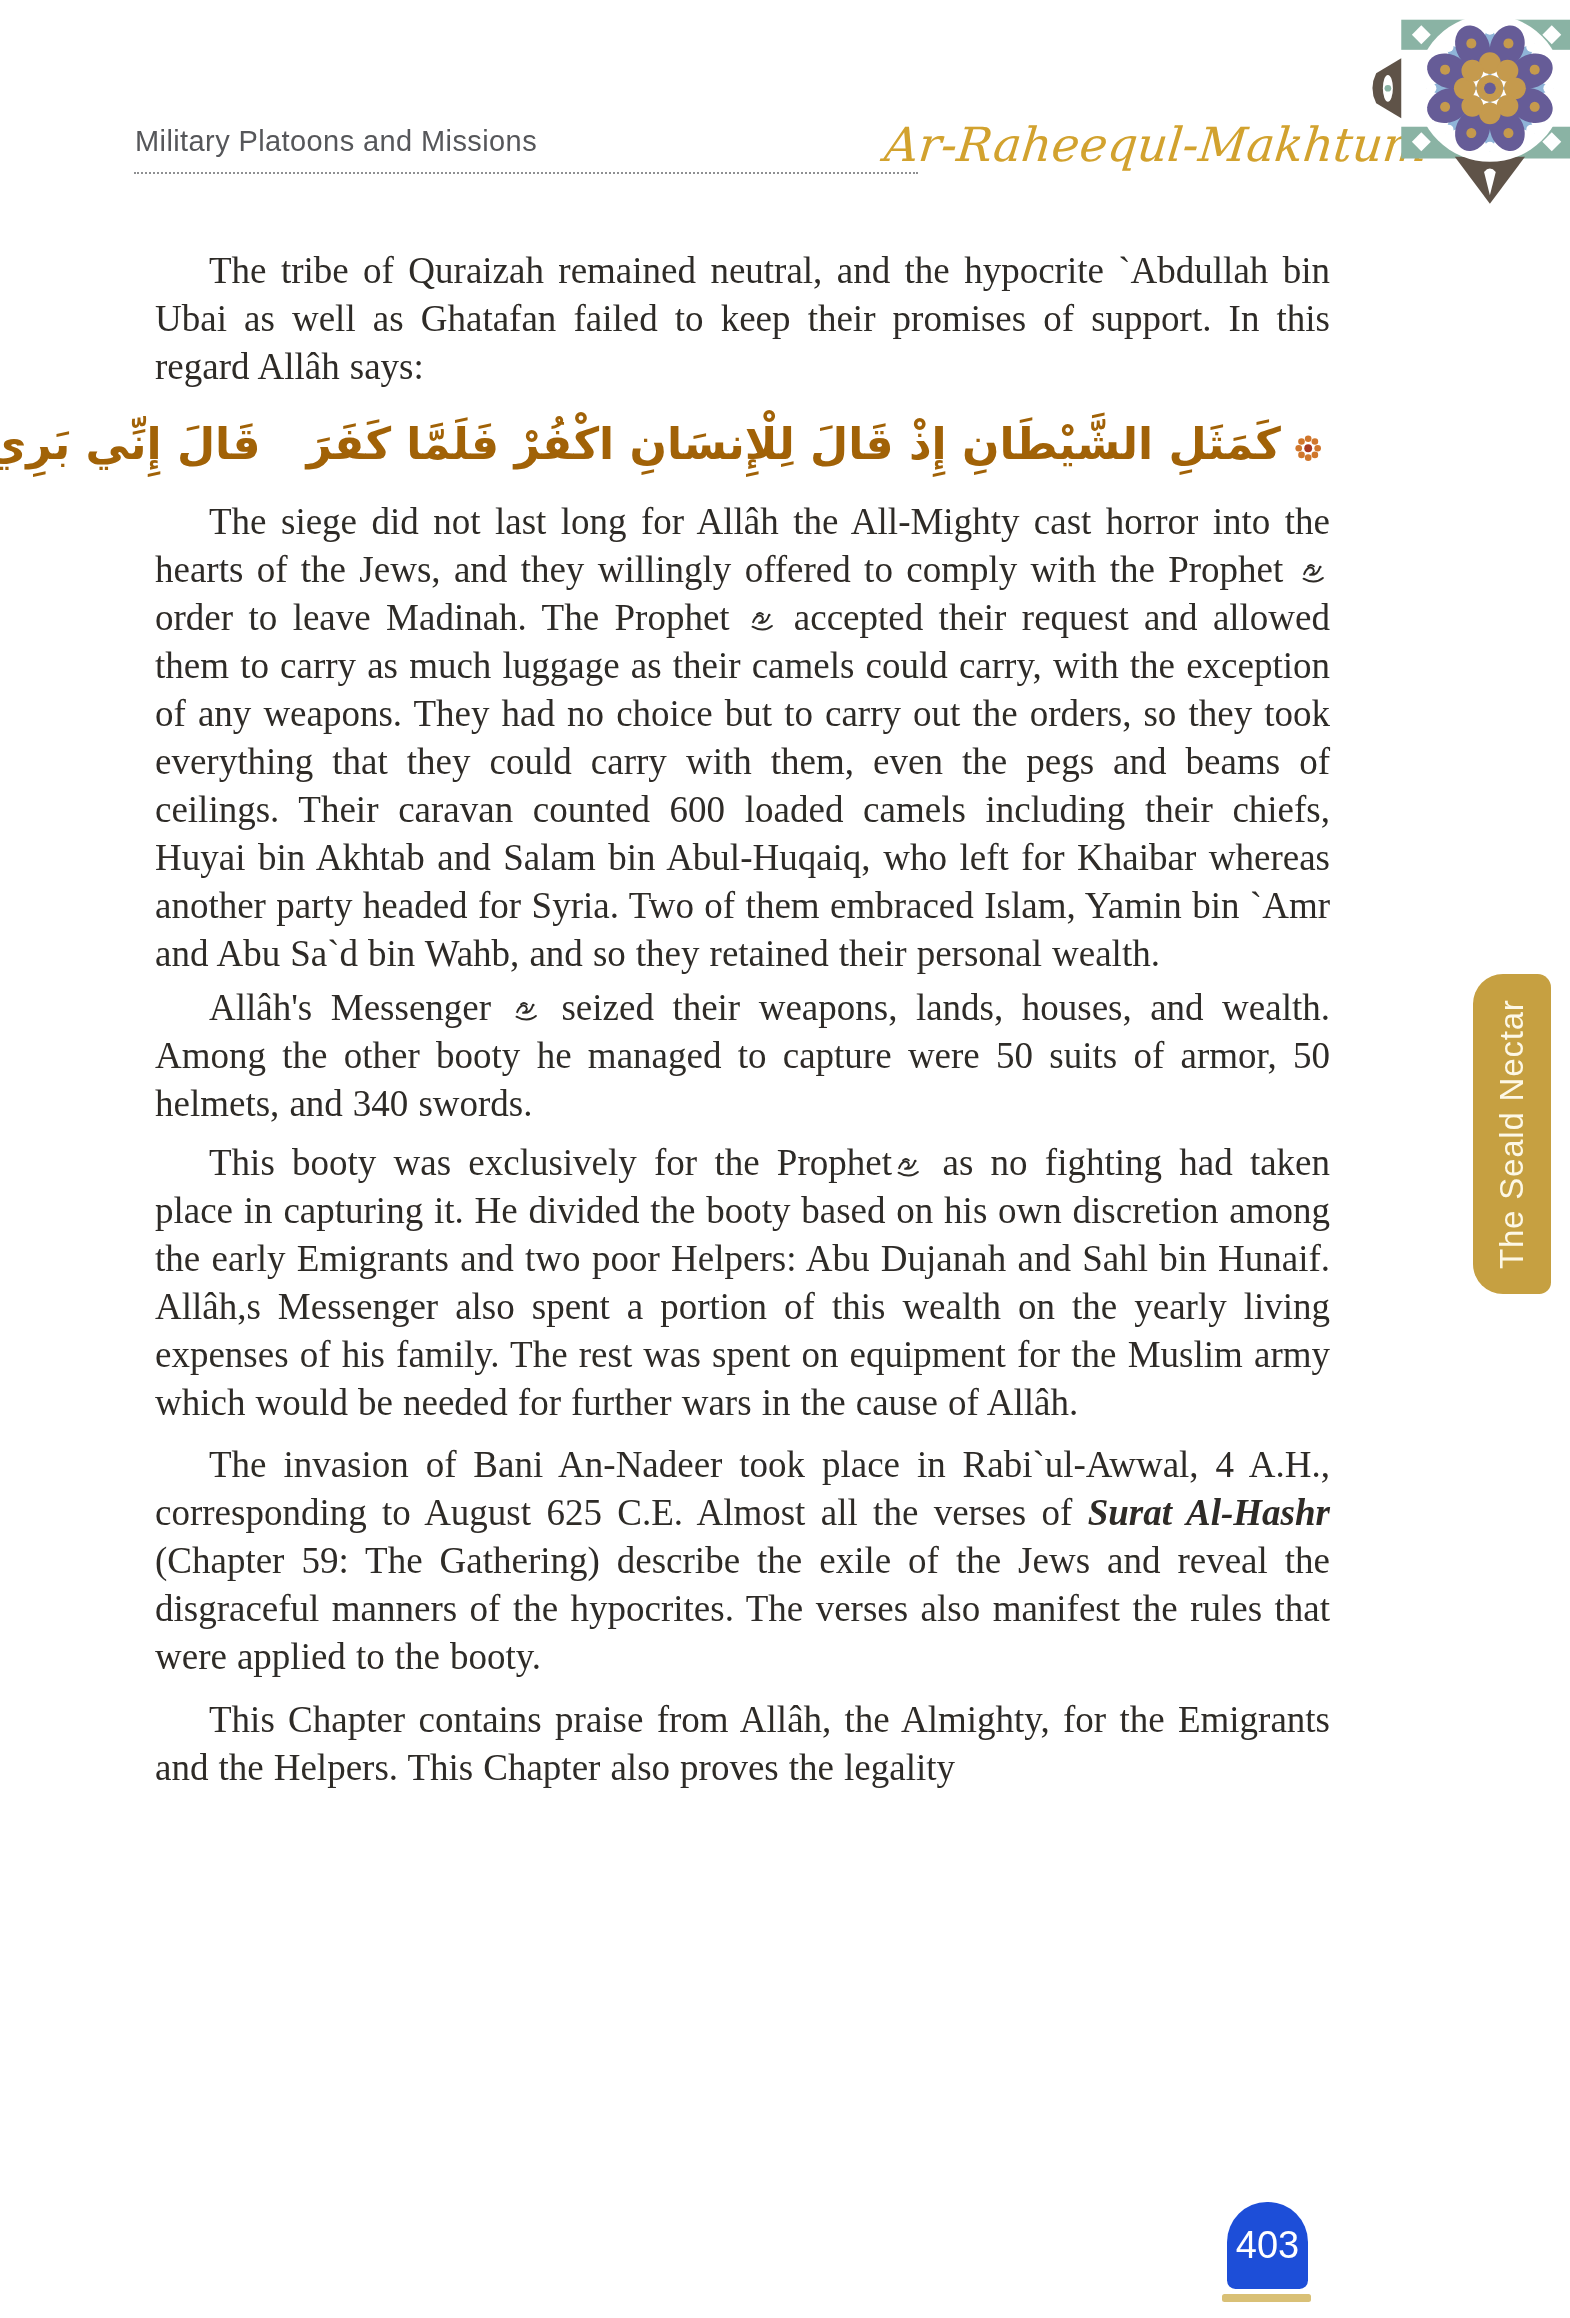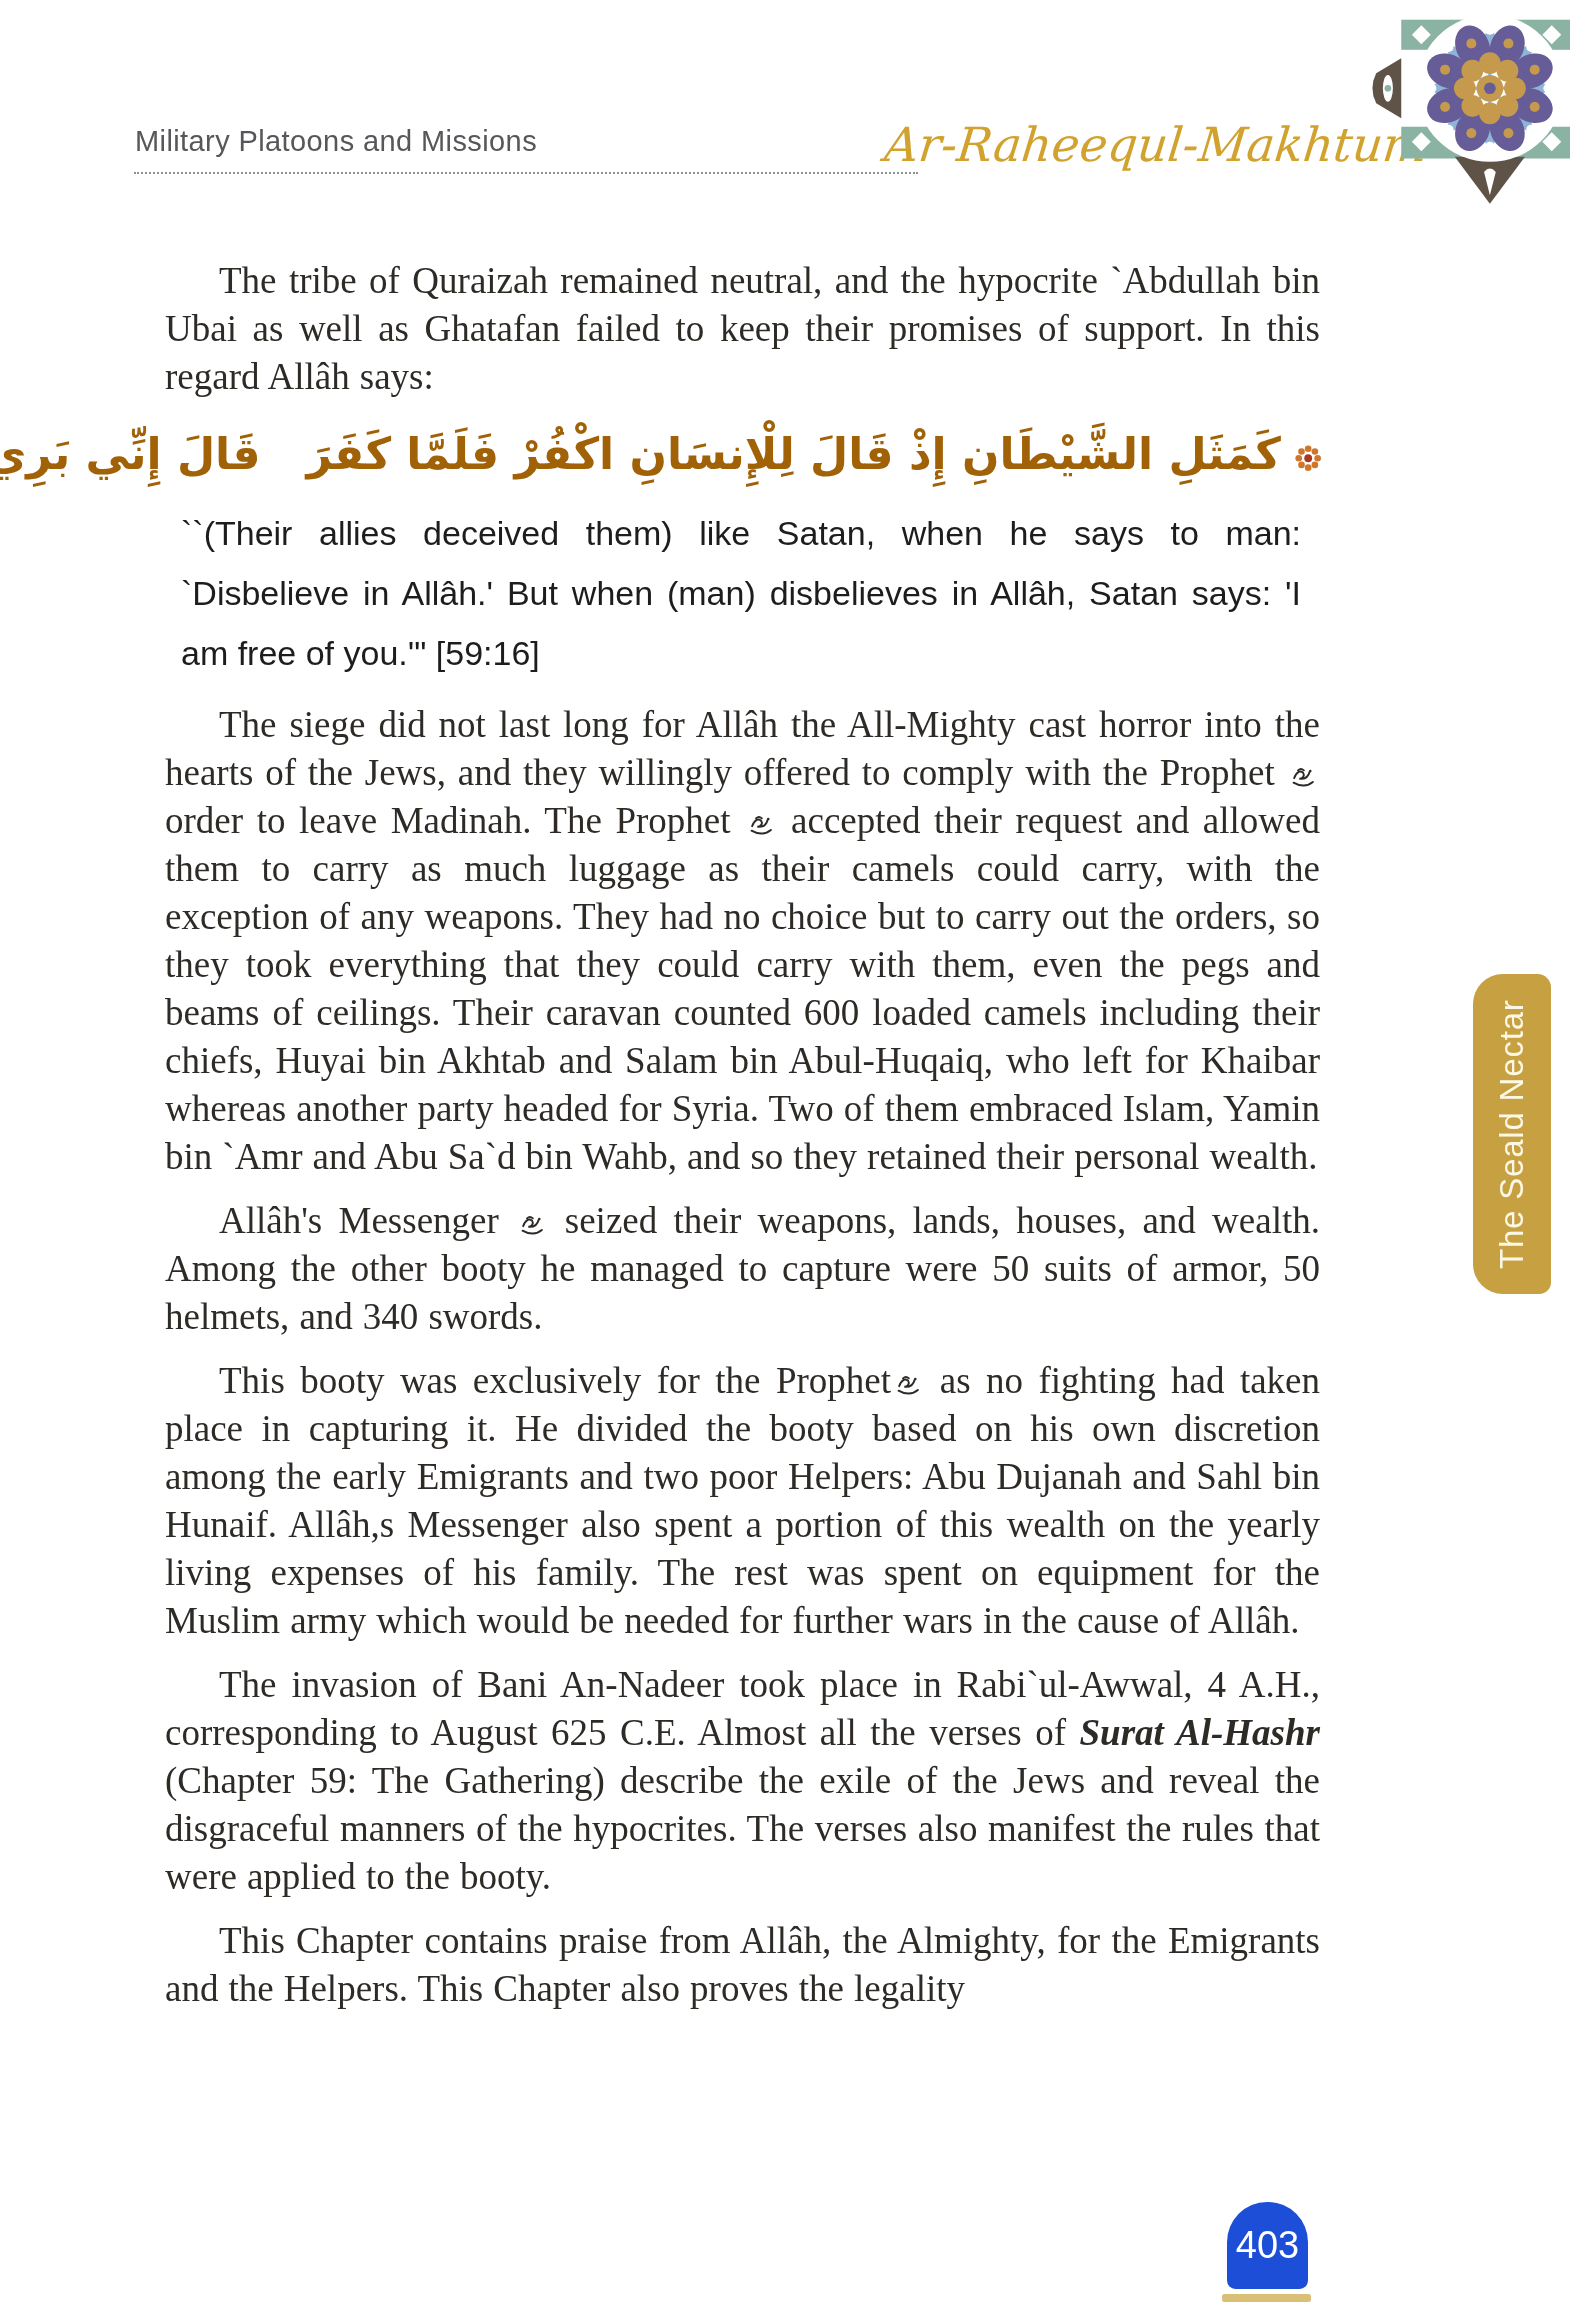--- a/index.html
+++ b/index.html
@@ -26,21 +26,21 @@
     font-size:47px; color:#d2a22e; transform:skewX(-6deg);
     white-space:nowrap;
   }
 
   
   .ornament { position:absolute; right:-6.7px; top:8.4px; width:211px; height:199px; }
 
   
   .column { position:absolute; left:149px; top:241px; width:1187px; }
   .para {
-    margin:16px; text-align:justify; text-indent:54px;
+    margin:6px; text-align:justify; text-indent:54px;
     font-size:37px; line-height:48px; color:#2e2b27;
     word-spacing:0.8px;
   }
   .mt14 { margin-top:11.7px; } .mt16 { margin-top:13.4px; }
   .mt18 { margin-top:15px; } .mt22 { margin-top:18.4px; }
 
   .verse {
     margin-top:18.4px; text-align:center; direction:rtl; white-space:nowrap;
     font-family:"DejaVu Sans", sans-serif; font-weight:bold;
     font-size:44px; line-height:70px; color:#a16207;
@@ -194,21 +194,20 @@
             <circle cx="26.5" cy="26.5" r="4.2"></circle>
           <circle cx="18" cy="30" r="4.2"></circle>
             <circle cx="9.5" cy="26.5" r="4.2"></circle>
           <circle cx="6" cy="18" r="4.2"></circle>
             <circle cx="9.5" cy="9.5" r="4.2"></circle>
         </g>
         <circle cx="18" cy="18" r="5" fill="#a83a22"></circle>
       </svg>
     </div>
 
-    <p class="trans">``(Their allies deceived them) like Satan, when he says to man: `Disbelieve in Allâh.' But when (man) disbelieves in Allâh, Satan says: 'I am free of you.'" [59:16]</p>
 
     <p class="para mt22"><span>The siege did not last long for Allâh the All-Mighty cast horror into the hearts of the Jews, and they willingly offered to comply with the Prophet </span><svg class="pbuh" viewBox="0 0 44 44">
           <g fill="none" stroke="#2e2b27" stroke-width="3" stroke-linecap="round">
             <path d="M8 25 c4 -10 10 -13 14 -8 c3 4 -1 9 -6 9 c8 1 14 -3 16 -11"></path>
             <path d="M7 32 c10 6 22 6 30 -1"></path>
             <path d="M14 13 c3 -3 6 -3 9 0"></path>
           </g>
           <circle cx="33" cy="14" r="2" fill="#2e2b27"></circle>
         </svg><span> order to leave Madinah. The Prophet </span><svg class="pbuh" viewBox="0 0 44 44">
           <g fill="none" stroke="#2e2b27" stroke-width="3" stroke-linecap="round">

